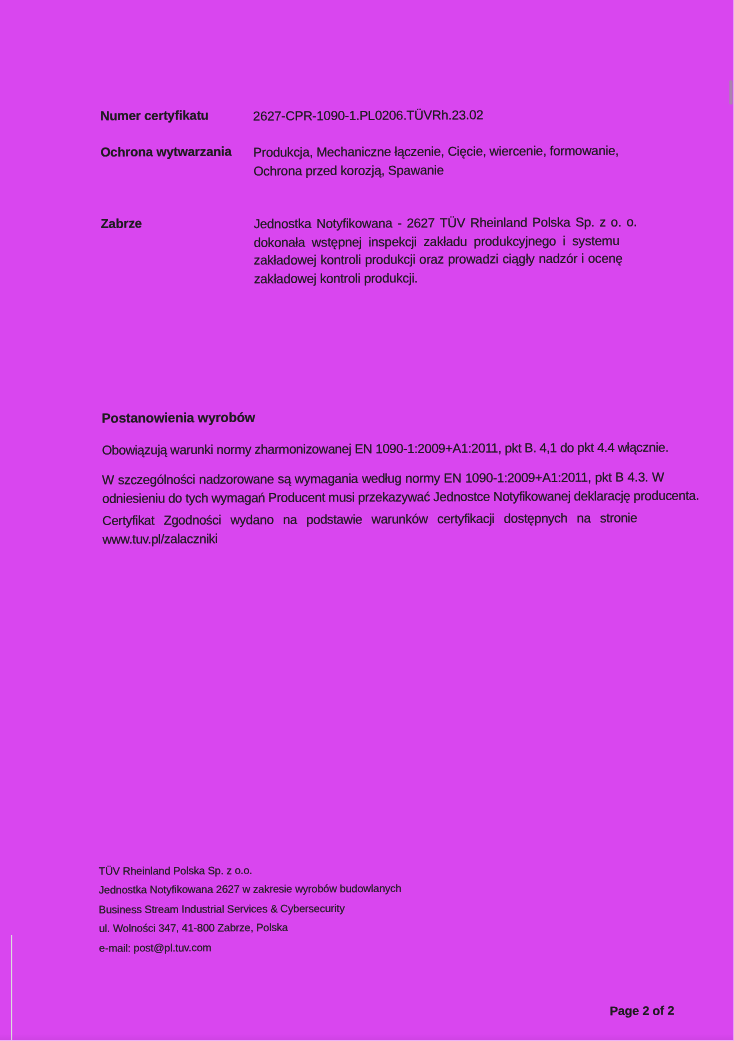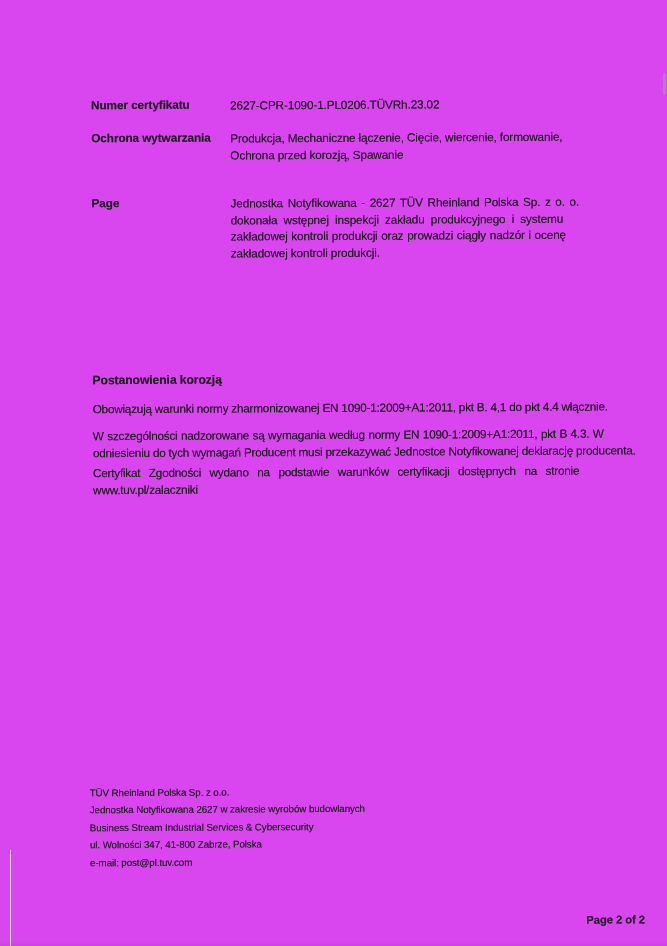--- a/index.html
+++ b/index.html
@@ -76,21 +76,20 @@
     color: #222;
   }
   .pagenum {
     position: absolute;
     left: 552px;
     top: 915px;
     font-size: 11.3px;
     font-weight: 600;
     letter-spacing: -0.1px;
     white-space: nowrap;
-    margin-left: 32px;
   }
   
   .edge-dash {
     position: absolute;
     left: 663px;
     top: 73px;
     width: 3px;
     height: 22px;
     background: #9a9a9a;
     opacity: 0.75;
@@ -123,29 +122,29 @@
     <div class="val" style="top:97px">
       <div class="line">2627-CPR-1090-1.PL0206.TÜVRh.23.02</div>
     </div>
 
     <div class="lbl" style="top:130px">Ochrona wytwarzania</div>
     <div class="val" style="top:130px">
       <div class="line">Produkcja, Mechaniczne łączenie, Cięcie, wiercenie, formowanie,</div>
       <div class="line">Ochrona przed korozją, Spawanie</div>
     </div>
 
-    <div class="lbl" style="top:195px">Page</div>
+    <div class="lbl" style="top:195px">Zabrze</div>
     <div class="val" style="top:195px">
       <div class="line ws15">Jednostka Notyfikowana - 2627 TÜV Rheinland Polska Sp. z o. o.</div>
       <div class="line ws3">dokonała wstępnej inspekcji zakładu produkcyjnego i systemu</div>
       <div class="line ws05">zakładowej kontroli produkcji oraz prowadzi ciągły nadzór i ocenę</div>
       <div class="line">zakładowej kontroli produkcji.</div>
     </div>
 
-    <div class="heading">Postanowienia korozją</div>
+    <div class="heading">Postanowienia wyrobów</div>
 
     <div class="para" style="top:400px">
       <div class="line">Obowiązują warunki normy zharmonizowanej EN 1090-1:2009+A1:2011, pkt B. 4,1 do pkt 4.4 włącznie.</div>
     </div>
 
     <div class="para" style="top:427px">
       <div class="line ws05">W szczególności nadzorowane są wymagania według normy EN 1090-1:2009+A1:2011, pkt B 4.3. W</div>
       <div class="line">odniesieniu do tych wymagań Producent musi przekazywać Jednostce Notyfikowanej deklarację producenta.</div>
     </div>
 

